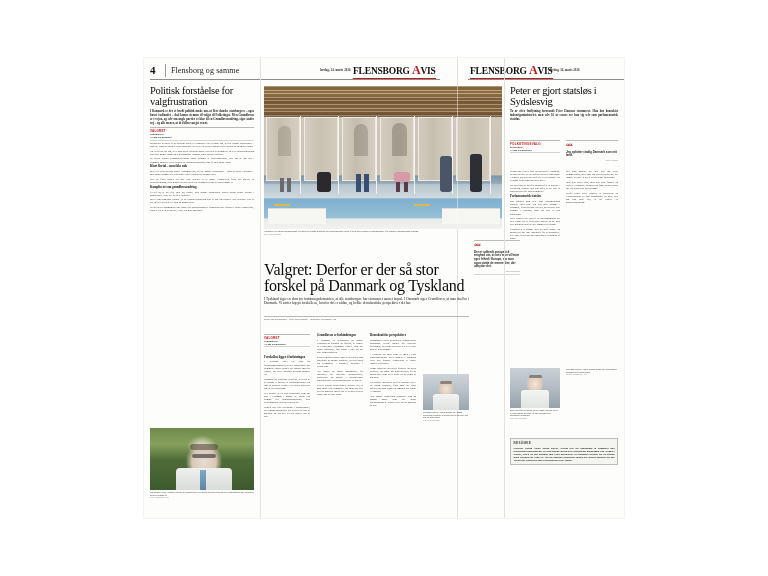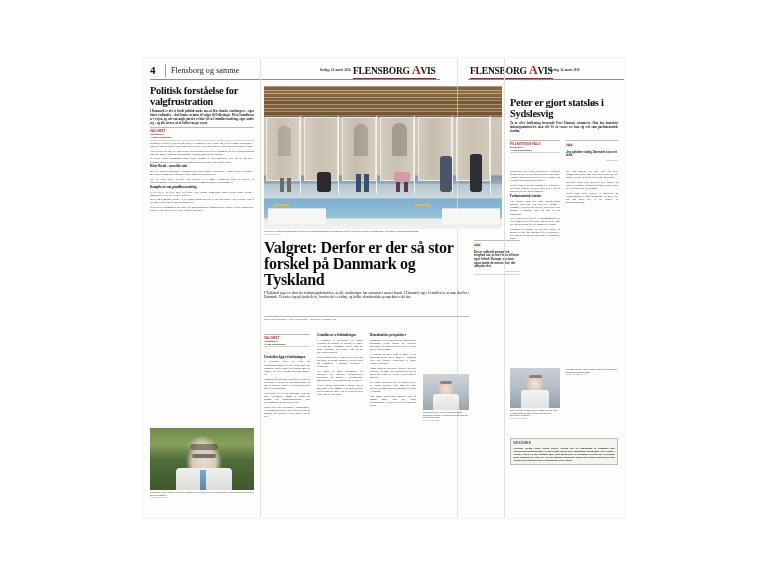--- a/index.html
+++ b/index.html
@@ -78,21 +78,21 @@
   }
   .mast-underline-r {
     position: absolute; left: 318px; top: 15px; width: 156px;
     height: 1.1px; background: #8c8c8c;
   }
   .logo-rule { display: block; height: 0.8px; background: #c0181f; margin-top: 0.5px; }
 
   
   .colhead {
     font-family: "Liberation Serif", serif;
-    font-weight: bold;
+    font-weight: normal;
     color: #0d0d0d;
     line-height: 1.02;
     letter-spacing: -0.3px;
   }
   .body-txt {
     font-size: 2.5px;
     line-height: 3.15px;
     color: #2a2a2a;
     text-align: justify;
     hyphens: auto;
@@ -306,21 +306,21 @@
         <div style="position:absolute;left:10px;top:118px;width:16px;height:2px;background:#e0b84a;"></div>
         <div style="position:absolute;left:150px;top:118px;width:16px;height:2px;background:#e0b84a;"></div>
 
         <div style="position:absolute;left:193px;top:0;width:1px;height:100%;background:rgba(255,255,255,.45);"></div>
       </div>
       <div class="caption" style="margin-top:1.2px;">Vælgerne i de danske stemmebokse. Fra hele det sydlige Danmark har folketingsvalget været et af de store temaer i lokalsamfundet. For mange er afstemningen hverdag.</div>
       <div class="caption photo-credit">Foto: Tim Riediger</div>
     </div>
 
     <div style="position:absolute; left:120px; top:182px; width:205px;">
-      <div class="colhead" style="font-size:16px; line-height:1.0;">Valgret: Derfor er der så stor forskel på Danmark og Tyskland</div>
+      <div class="colhead" style="font-size:16px; line-height:1.0;margin-top:22px;">Valgret: Derfor er der så stor forskel på Danmark og Tyskland</div>
       <div class="subhead" style="margin-top:3px;">I Tyskland siger en dom fra forfatningsdomstolen, at alle statsborgere har stemmeret uanset bopæl. I Danmark siger Grundloven, at man skal bo i Danmark. Vi sætter lup på forskellene, hvorfor det er sådan, og hvilke demokratiske perspektiver det har.</div>
     </div>
 
     <div style="position:absolute; left:330px; top:182px; width:46px;">
       <div class="quote-box">
         <div class="quote-mark">““</div>
         <div class="quote-text">Der er udbredt europæisk enighed om, at hvis man vil have eget frihed i Europa, må man også støtte de mennesker, der udnytter det.</div>
         <div class="quote-attr">Jan Diedrichsen</div>
       </div>
     </div>
@@ -376,21 +376,21 @@
              linear-gradient(180deg,#cdd3d8 0%, #b9c2c9 45%, #9aa6ae 100%);">
         <div style="position:absolute;left:10px;top:20px;width:26px;height:16px;background:linear-gradient(180deg,#f3f4f2,#dfe2e0);border-radius:3px 3px 0 0;"></div>
         <div style="position:absolute;left:17px;top:7px;width:12px;height:3px;background:#5a5148;opacity:.6;border-radius:2px;"></div>
       </div>
       <div class="caption" style="margin-top:1.2px;">Professor Jørgen Albæk Jensen fra Aarhus Universitet forklarer, at Grundlovens ordlyd er helt klar på dette punkt.</div>
       <div class="caption photo-credit">Foto: Tim Riediger</div>
     </div>
 
     <div class="fold" style="left:360px;"></div>
 
-    <div style="position:absolute; left:366px; top:40px; width:108px;">
+    <div style="position:absolute; left:366px; top:28px; width:108px;">
       <div class="colhead" style="font-size:10.5px;">Peter er gjort statsløs i Sydslesvig</div>
       <div class="lead-txt" style="margin-top:3px;">To år efter fraflytning forsvandt Peter Hansens stemmeret. Han har kontaktet indenrigsministeriet, men selv 16 år senere ser han sig selv som parlamentarisk statsløs.</div>
     </div>
 
     <div style="position:absolute; left:366px; top:82px; width:50px;">
       <div class="kicker-rule-top"></div>
       <div class="kicker-label">FOLKETINGSVALG</div>
       <div class="kicker-meta">Sydslesvig</div>
       <div class="kicker-meta muted">Af Jan Diedrichsen</div>
       <div class="kicker-rule-bot"></div>

